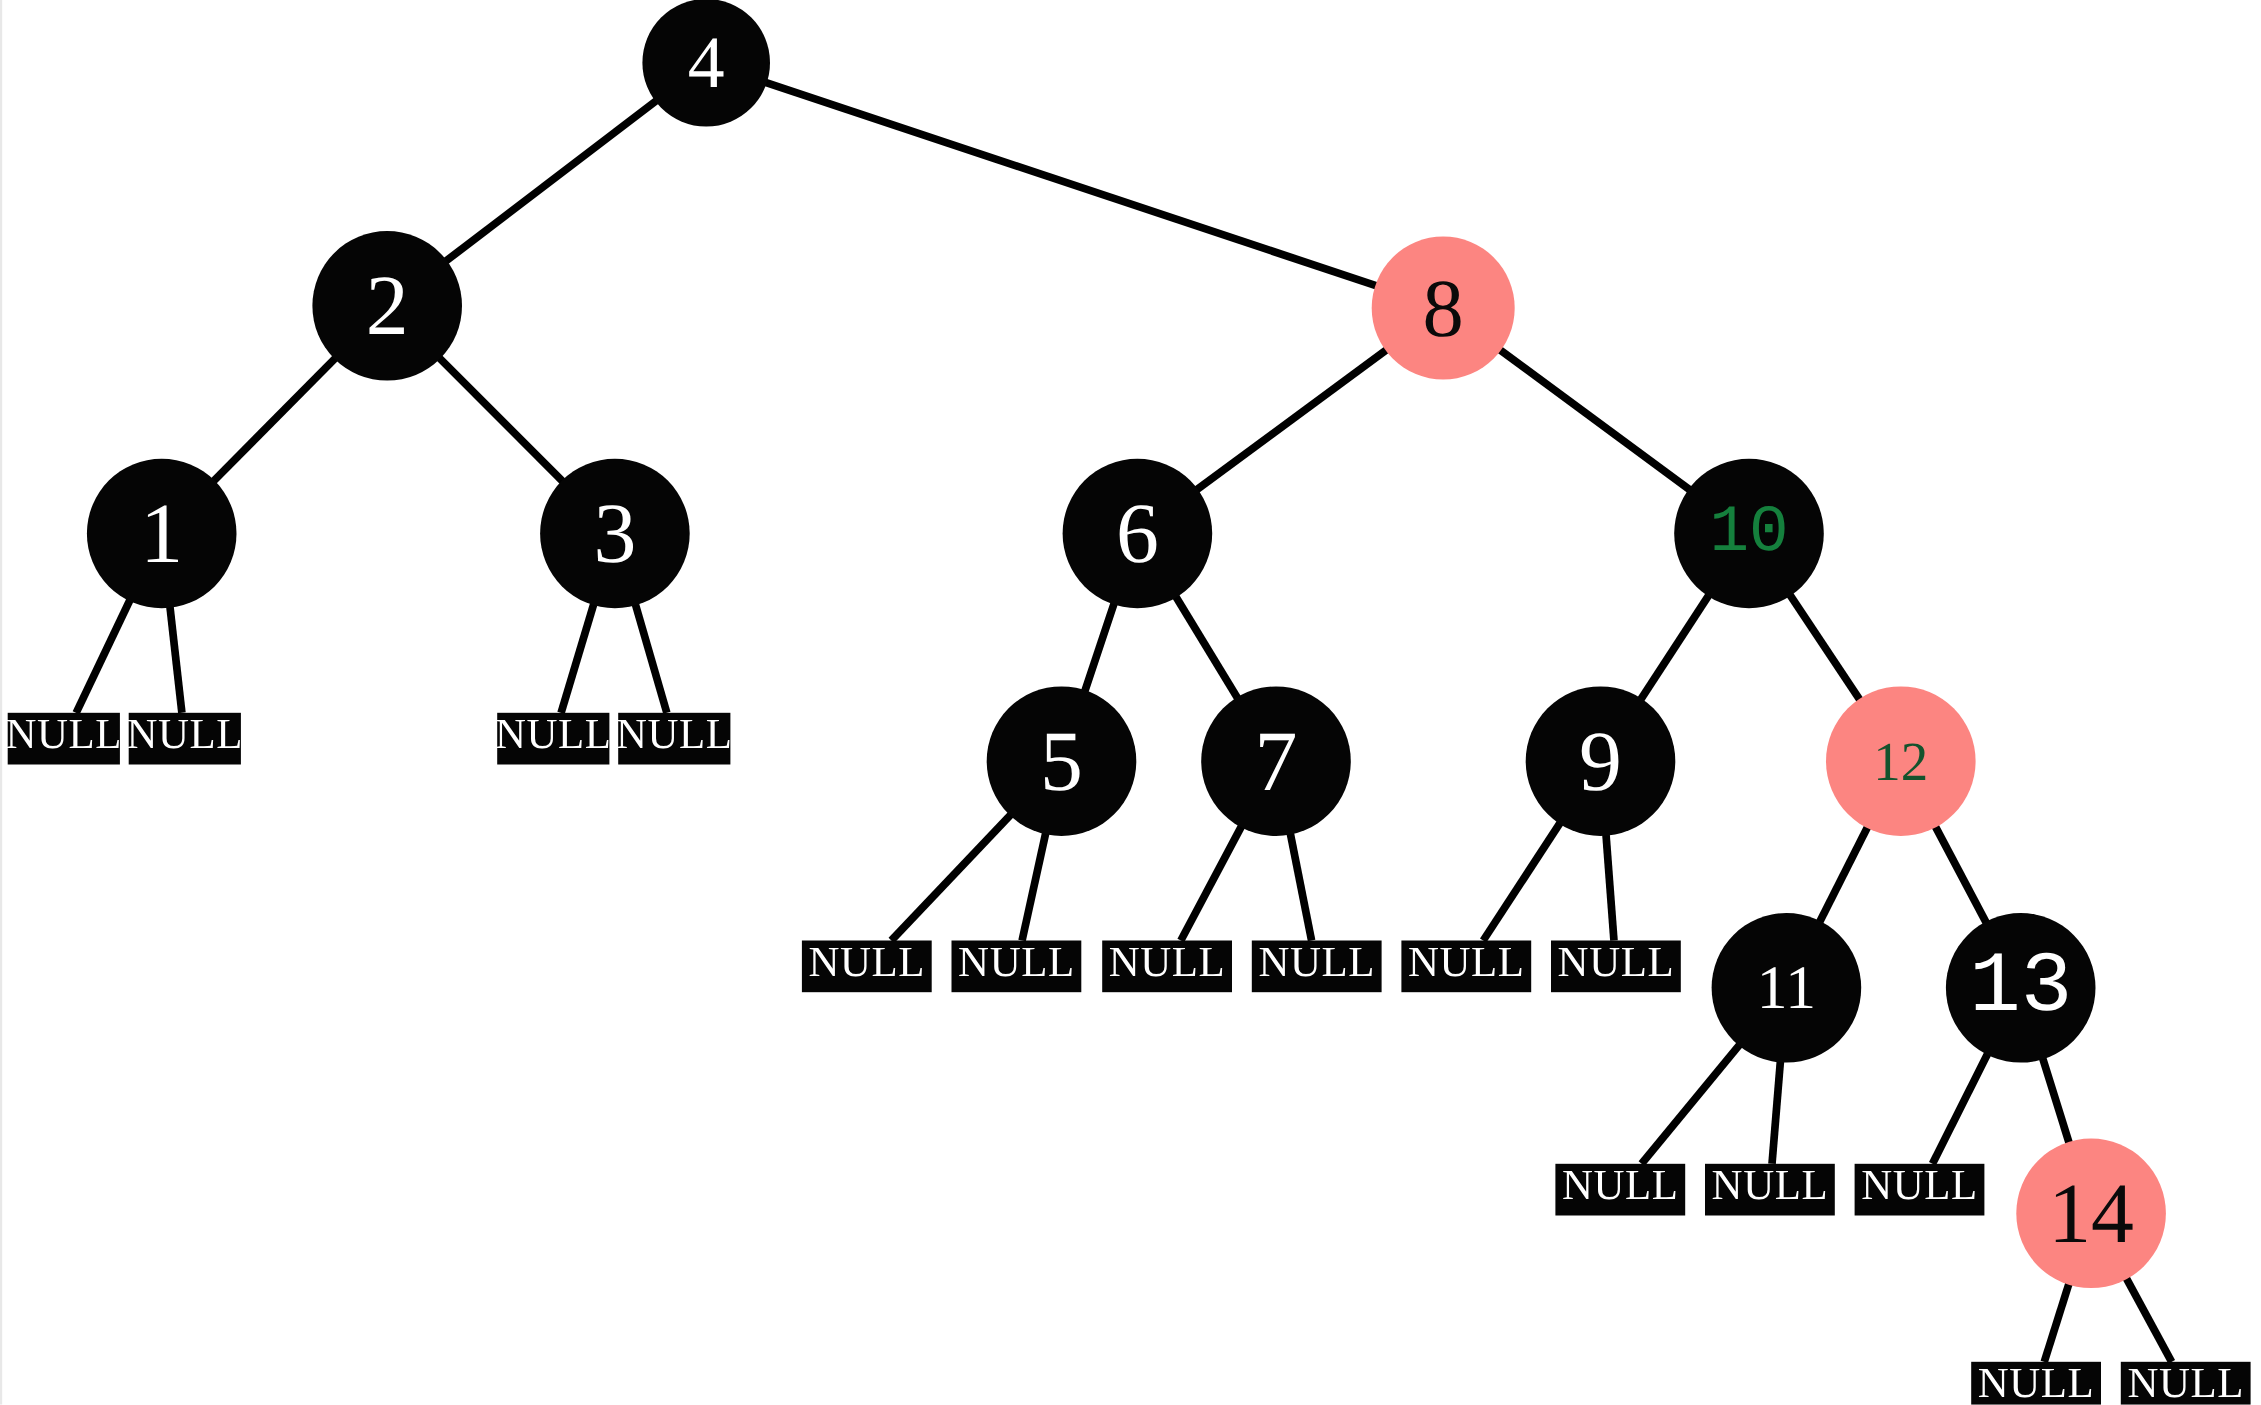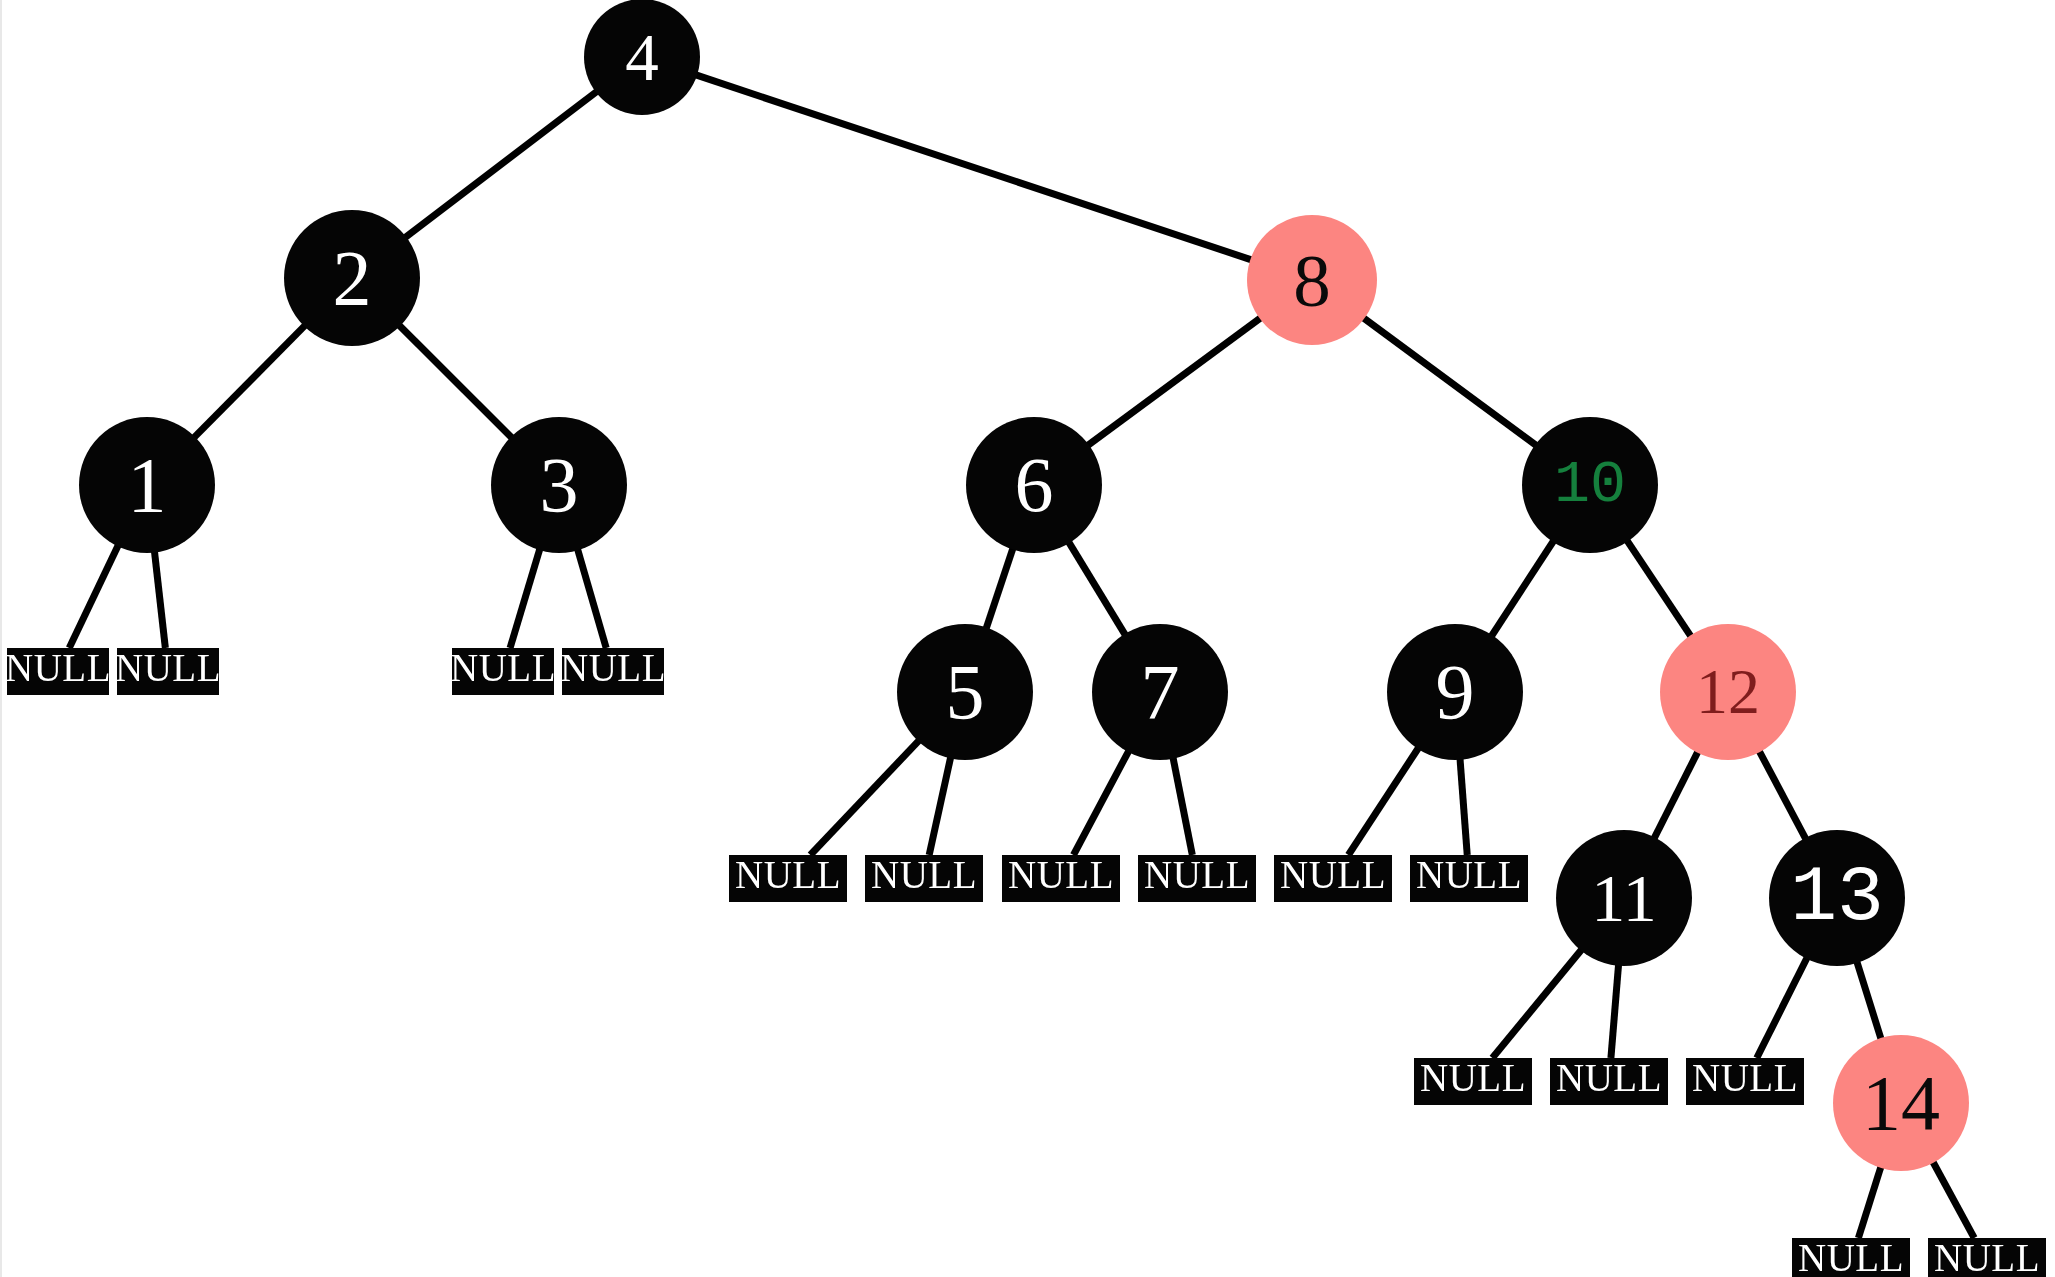--- a/index.html
+++ b/index.html
@@ -115,24 +115,24 @@
       </div>
       <div class="node black" style="left: 895px; top: 624px; width: 136px; height: 136px; font-size: 78px; background: rgb(5, 5, 5); color: rgb(255, 255, 255);">
         <span>5</span>
       </div>
       <div class="node black" style="left: 1090px; top: 624px; width: 136px; height: 136px; font-size: 78px; background: rgb(5, 5, 5); color: rgb(255, 255, 255);">
         <span>7</span>
       </div>
       <div class="node black" style="left: 1385px; top: 624px; width: 136px; height: 136px; font-size: 78px; background: rgb(5, 5, 5); color: rgb(255, 255, 255);">
         <span>9</span>
       </div>
-      <div class="node red" style="left: 1658px; top: 624px; width: 136px; height: 136px; font-size: 64px; background: rgb(252, 133, 129); color: #7f1d1d;">
+      <div class="node red" style="left: 1658px; top: 624px; width: 136px; height: 136px; font-size: 50px; background: rgb(252, 133, 129); color: #14532d;">
         <span>12</span>
       </div>
-      <div class="node black" style="left: 1554px; top: 830px; width: 136px; height: 136px; font-size: 68px; background: rgb(5, 5, 5); color: rgb(255, 255, 255);">
+      <div class="node black" style="left: 1554px; top: 830px; width: 136px; height: 136px; font-size: 56px; background: rgb(5, 5, 5); color: rgb(255, 255, 255);">
         <span>11</span>
       </div>
       <div class="node black" style="left: 1767px; top: 830px; width: 136px; height: 136px; font-size: 78px; background: rgb(5, 5, 5); color: rgb(255, 255, 255); font-family: Liberation Mono, monospace;">
         <span>13</span>
       </div>
       <div class="node red" style="left: 1831px; top: 1035px; width: 136px; height: 136px; font-size: 78px; background: rgb(252, 133, 129); color: rgb(10, 10, 10); font-family: Liberation Serif, serif;">
         <span>14</span>
       </div>
     </div>
   <div id="nulls-layer">

